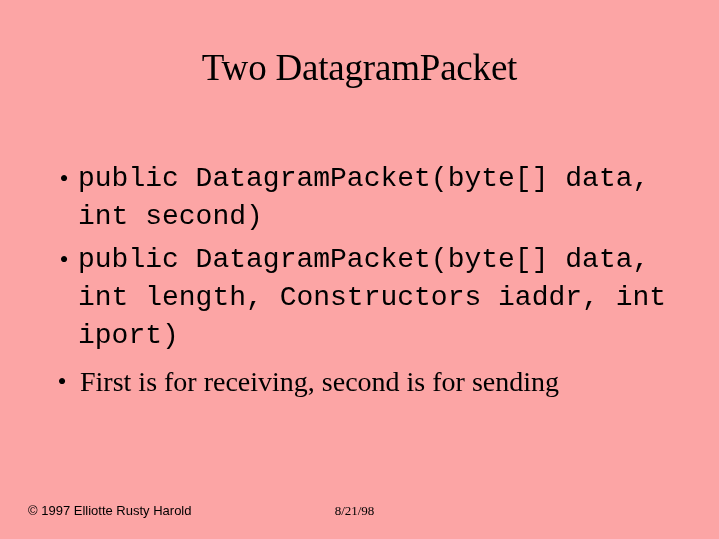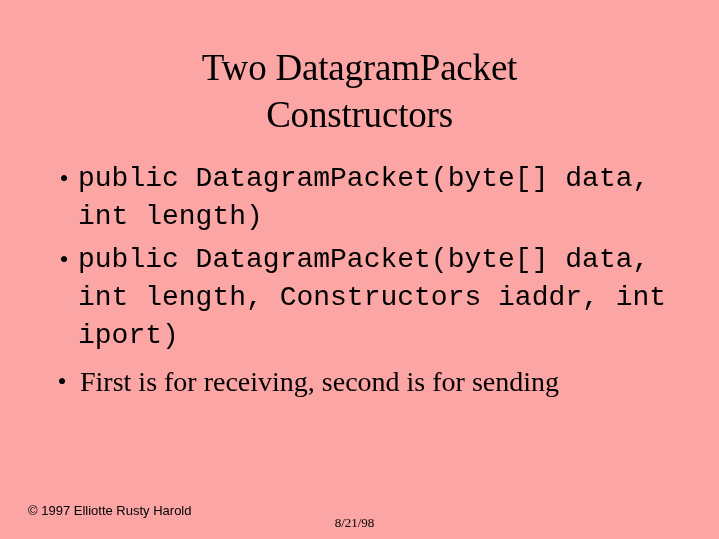--- a/index.html
+++ b/index.html
@@ -112,46 +112,45 @@
     left: 28px;
     top: 8px;
     font-family: Liberation Sans, sans-serif;
     font-size: 13px;
     line-height: 16px;
     white-space: nowrap;
   }
   .footer-date {
     position: absolute;
     left: 0;
-    top: 20px;
+    top: 8px;
     width: 719px;
     text-align: center;
     font-family: "Liberation Serif", serif;
     font-size: 13px;
     line-height: 16px;
     padding-right: 38px;
     box-sizing: border-box;
     padding-left: 28px;
   }
 </style>
 </head>
 <body>
 
 <div class="slide">
 
   <div class="slide-title">
     <span class="title-line">Two DatagramPacket</span>
-    <span class="title-line">Constructors</span>
   </div>
 
   <ul class="body-list">
 
     <li class="bullet bullet-code">
       <span class="marker">•</span>
-      <span class="text">public DatagramPacket(byte[] data, int length)</span>
+      <span class="text">public DatagramPacket(byte[] data, int second)</span>
     </li>
 
     <li class="bullet bullet-code">
       <span class="marker">•</span>
       <span class="text">public DatagramPacket(byte[] data, int length, Constructors iaddr, int iport)</span>
     </li>
 
     <li class="bullet bullet-prose">
       <span class="marker">•</span>
       <span class="text">First is for receiving, second is for sending</span>

